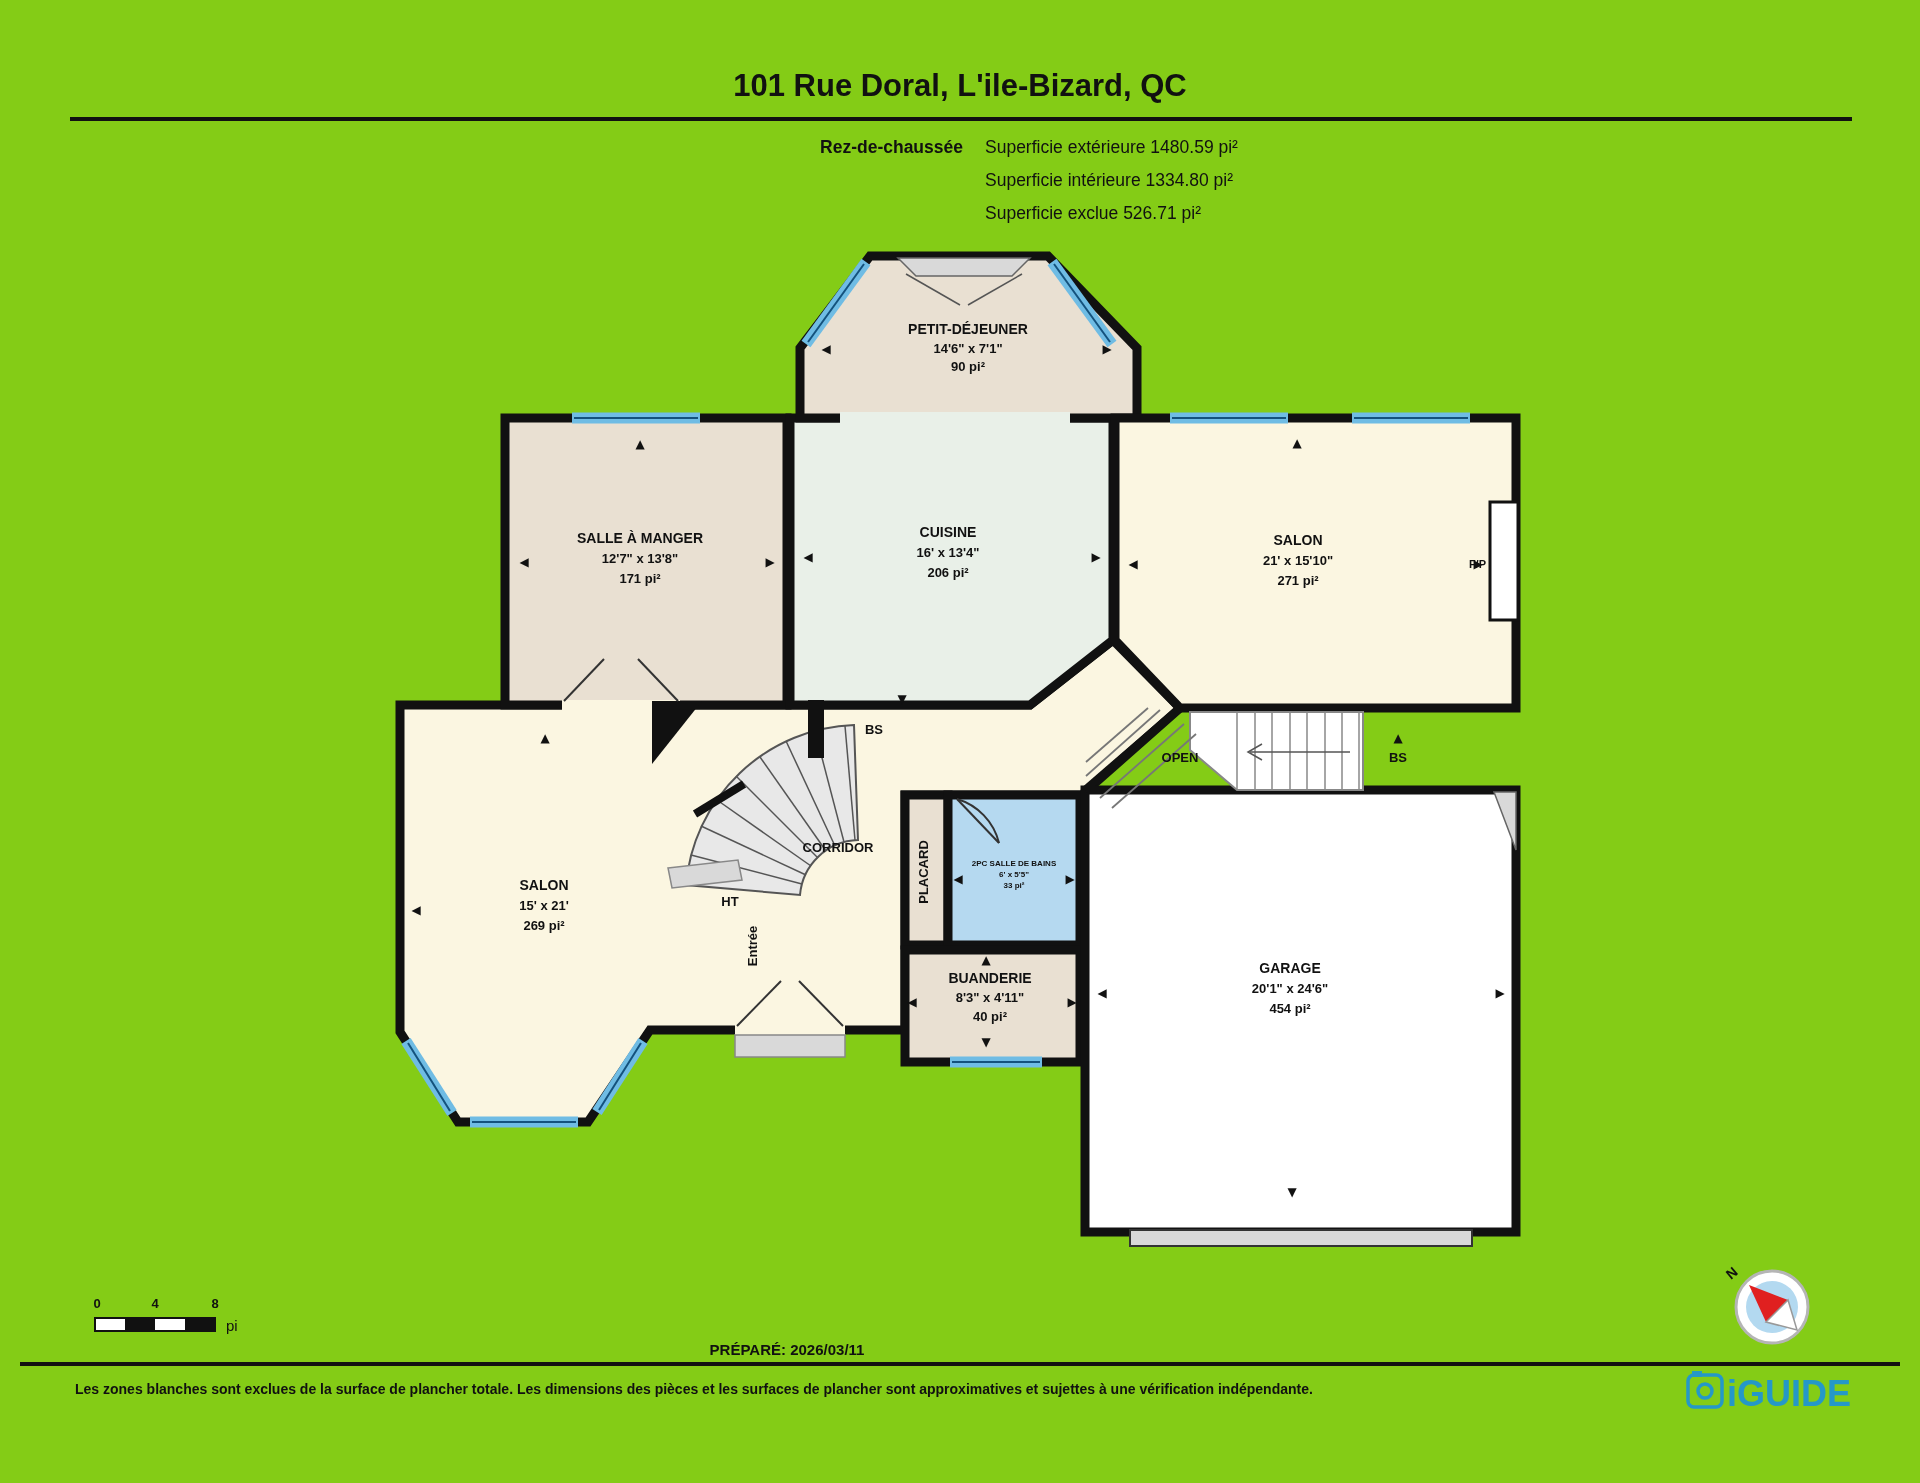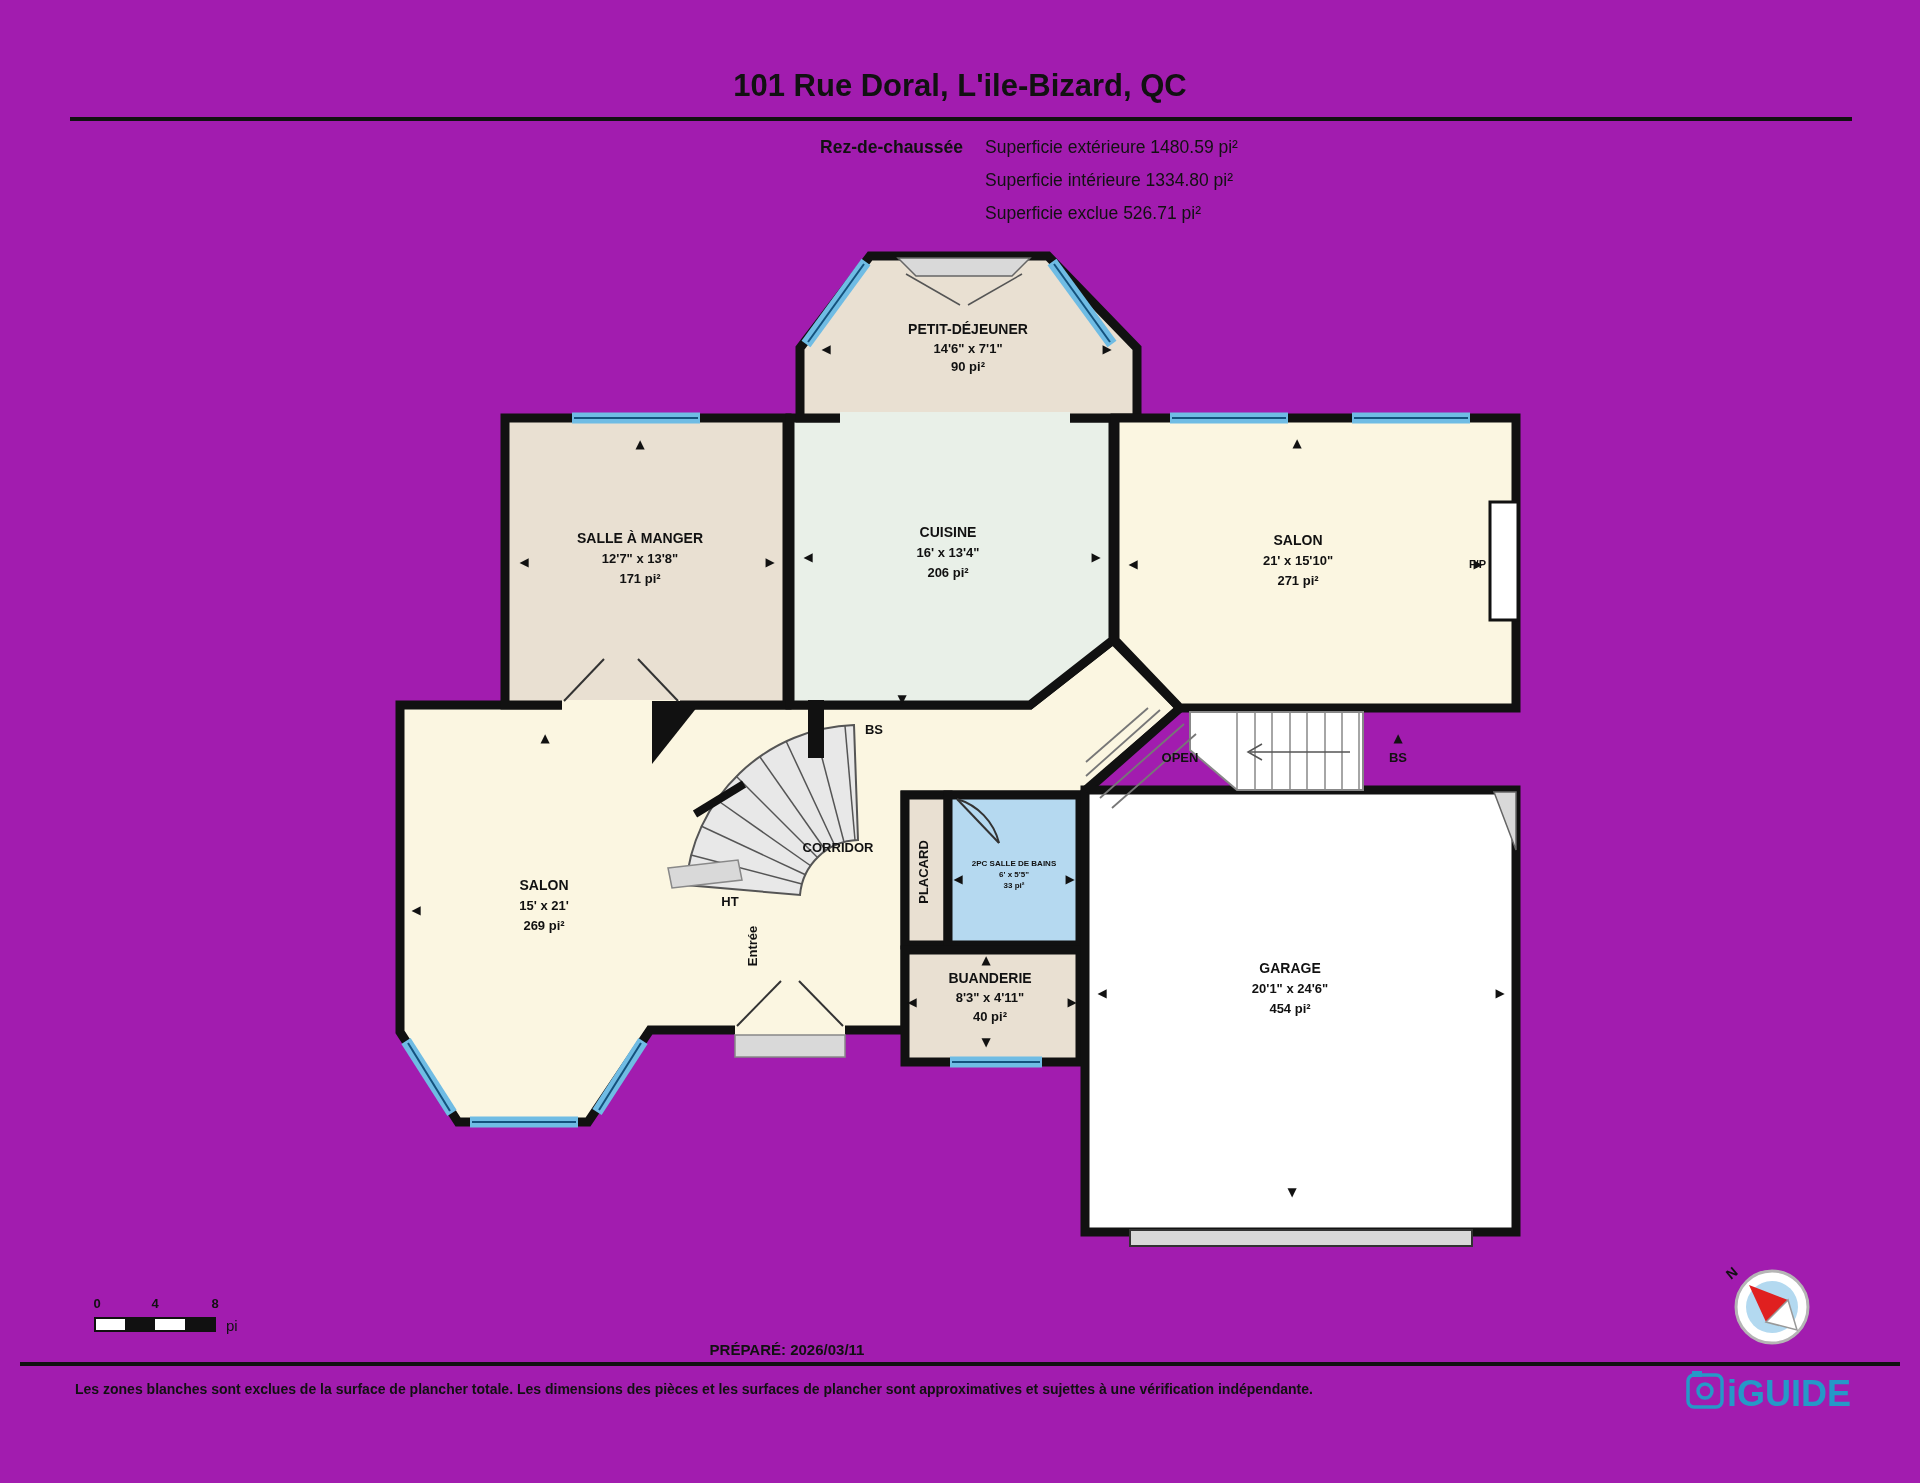--- a/index.html
+++ b/index.html
@@ -1,16 +1,16 @@
 <!DOCTYPE html>
 <html style="--wall: #111111; --cream: #fbf6e1; --tan: #e9e0d2; --mint: #e9f0e8; --bathblue: #b5d9f0; --windowblue: #6fbce4; --windowline: #14527d; --gray: #d9d9d9; --stair: #e8e8e8; --brand: #2598c8; --compassblue: #b3d9f0; --needle: #e02020;"><head>
 <meta charset="utf-8">
 <style>
   html,body{margin:0;padding:0;background:#fff;}
-  .page{position:relative;width:1920px;height:1483px;background:#a21caf;overflow:hidden;}
+  .page{position:relative;width:1920px;height:1483px;background:#84cc16;overflow:hidden;}
   svg{display:block;}
   text{font-family:"Liberation Sans",sans-serif;fill:#111;}
   .title{font-size:31px;font-weight:bold;text-anchor:middle;}
   .hdr-b{font-size:17.5px;font-weight:bold;}
   .hdr{font-size:17.5px;}
   .room-name{font-size:14px;font-weight:bold;text-anchor:middle;}
   .room-sub{font-size:13px;font-weight:bold;text-anchor:middle;}
   .sm{font-size:13px;font-weight:bold;text-anchor:middle;}
   .tiny{font-size:8px;font-weight:bold;text-anchor:middle;}
   .arrow{font-size:12px;text-anchor:middle;font-family:"DejaVu Sans",sans-serif;fill:#111;}

